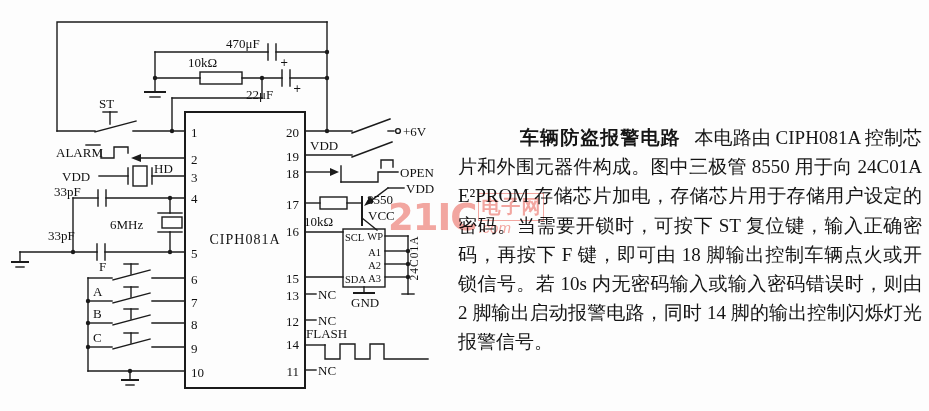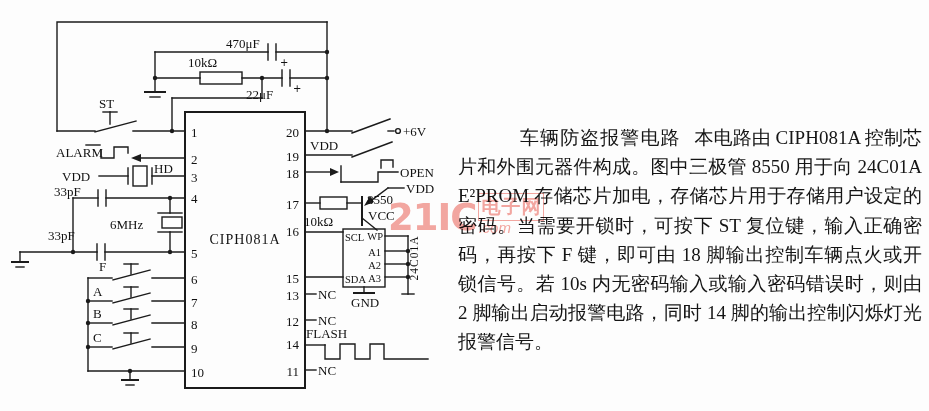--- a/index.html
+++ b/index.html
@@ -16,21 +16,21 @@
   .lbl{font-family:"Liberation Serif",serif;font-size:13px;fill:#111;}
   .pin{font-family:"Liberation Serif",serif;font-size:13px;fill:#111;}
   .sm{font-family:"Liberation Serif",serif;font-size:10.5px;fill:#111;}
   .plus{font-family:"DejaVu Sans",sans-serif;font-size:10px;fill:#111;}
   .desc{
     position:absolute;left:458px;top:104px;width:464px;
     font-family:"Liberation Serif",serif;
     font-size:19px;line-height:29.2px;color:#151515;
     text-align:justify;text-indent:62px;
   }
-  .desc .t{font-weight:normal;margin-right:14px;letter-spacing:1px;}
+  .desc .t{font-weight:bold;margin-right:14px;letter-spacing:1px;}
   .wm{
     position:absolute;left:388px;top:192px;
     display:flex;align-items:flex-start;
     mix-blend-mode:multiply;opacity:.82;pointer-events:none;
     font-family:"Liberation Sans",sans-serif;
   }
   .wm .brand{
     font-size:37px;font-weight:bold;line-height:34px;letter-spacing:-1px;
     font-family:"DejaVu Sans",sans-serif;
   }

